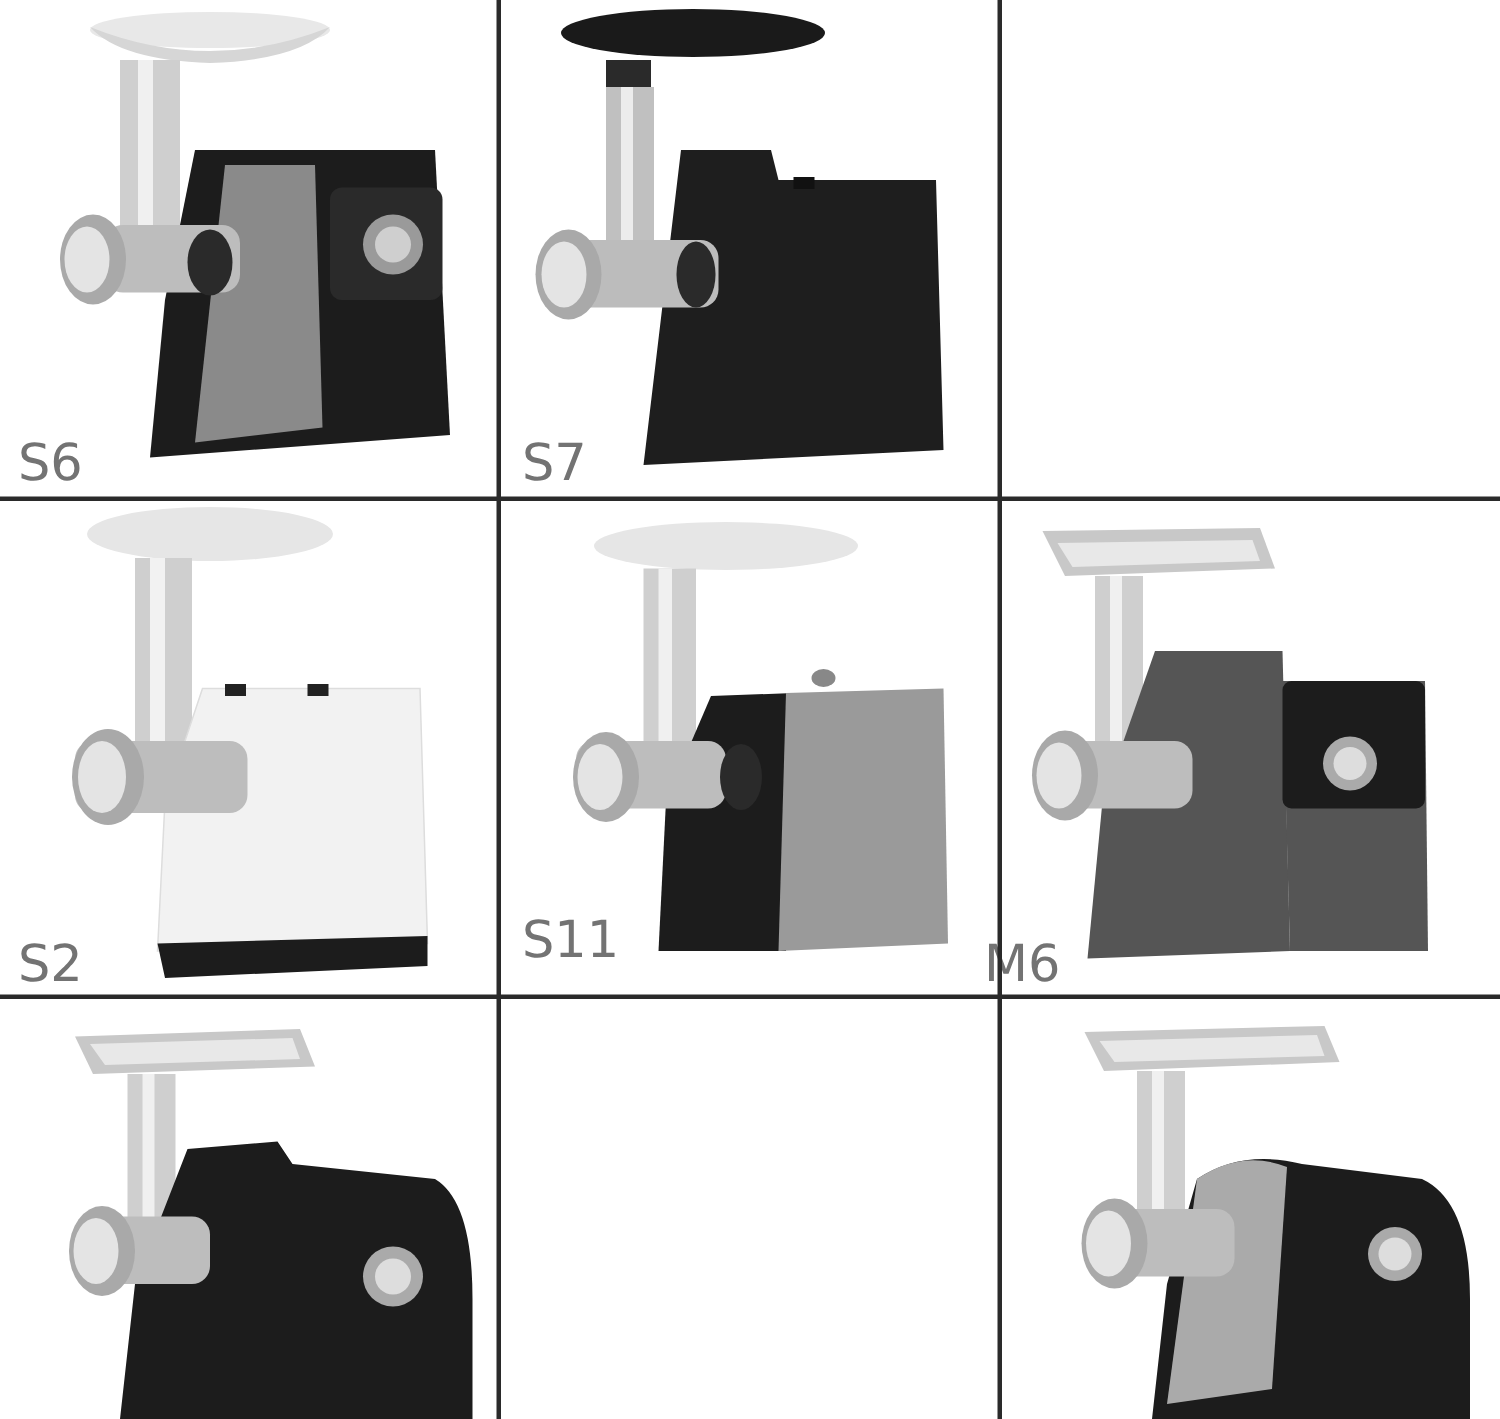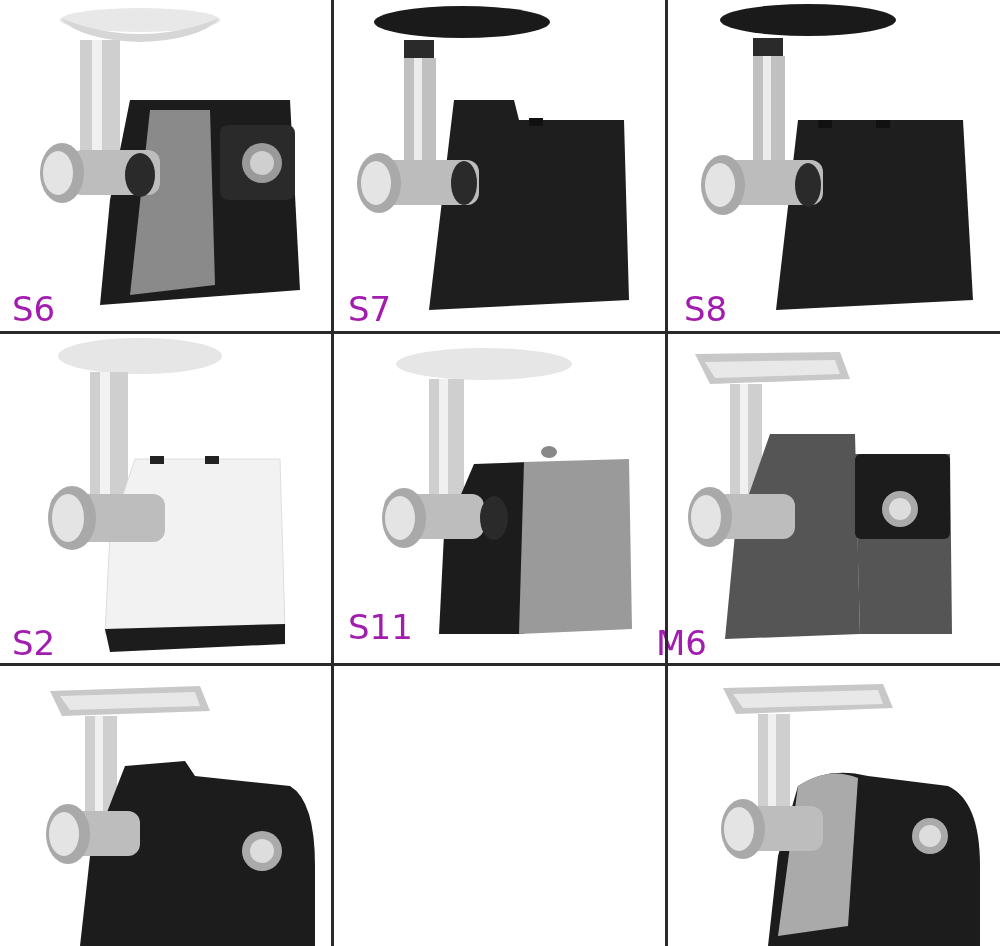--- a/index.html
+++ b/index.html
@@ -1,21 +1,21 @@
 <!DOCTYPE html>
 <html><head>
 <meta charset="utf-8">
 <style>
   html,body{margin:0;padding:0;background:#fff;}
   body{width:1000px;height:946px;position:relative;overflow:hidden;font-family:"Liberation Sans",sans-serif;}
   .grid{position:absolute;left:0;top:0;width:1000px;height:946px;}
   .vline{position:absolute;top:0;width:3px;height:946px;background:#2a2a2a;}
   .hline{position:absolute;left:0;width:1000px;height:3px;background:#2a2a2a;}
   .cell{position:absolute;overflow:hidden;}
-  .label{position:absolute;font-family:"DejaVu Sans",sans-serif;font-size:34px;color:#a21caf;letter-spacing:0px;line-height:1;}
+  .label{position:absolute;font-family:"DejaVu Sans",sans-serif;font-size:34px;color:#737373;letter-spacing:0px;line-height:1;}
   .machine{position:absolute;}
 </style>
 </head>
 <body>
 
 <div class="grid">
 
   <div class="cell" style="left:0;top:0;width:331px;height:331px;">
     <svg class="machine" width="331" height="331" viewBox="0 0 331 331">
       <ellipse cx="140" cy="20" rx="80" ry="12" fill="#e8e8e8"></ellipse>
@@ -44,36 +44,20 @@
       <polygon points="120,100 180,100 185,120 290,120 295,300 95,310" fill="#1e1e1e"></polygon>
       <rect x="195" y="118" width="14" height="8" fill="#111"></rect>
       <rect x="45" y="160" width="100" height="45" rx="12" fill="#bcbcbc"></rect>
       <ellipse cx="45" cy="183" rx="22" ry="30" fill="#a9a9a9"></ellipse>
       <ellipse cx="42" cy="183" rx="15" ry="22" fill="#e4e4e4"></ellipse>
       <ellipse cx="130" cy="183" rx="13" ry="22" fill="#2a2a2a"></ellipse>
     </svg>
     <span class="label" style="left:14px;top:292px;">S7</span>
   </div>
 
-  <div class="cell" style="left:668px;top:0;width:332px;height:331px;">
-    <svg class="machine" width="332" height="331" viewBox="0 0 332 331">
-      <ellipse cx="140" cy="20" rx="88" ry="16" fill="#1a1a1a"></ellipse>
-      <rect x="85" y="38" width="30" height="20" fill="#2a2a2a"></rect>
-      <rect x="85" y="56" width="32" height="110" fill="#c0c0c0"></rect>
-      <rect x="95" y="56" width="8" height="110" fill="#ececec"></rect>
-      <polygon points="130,120 295,120 305,300 108,310" fill="#1e1e1e"></polygon>
-      <rect x="150" y="120" width="14" height="8" fill="#111"></rect>
-      <rect x="208" y="120" width="14" height="8" fill="#111"></rect>
-      <rect x="55" y="160" width="100" height="45" rx="12" fill="#bcbcbc"></rect>
-      <ellipse cx="55" cy="185" rx="22" ry="30" fill="#a9a9a9"></ellipse>
-      <ellipse cx="52" cy="185" rx="15" ry="22" fill="#e4e4e4"></ellipse>
-      <ellipse cx="140" cy="185" rx="13" ry="22" fill="#2a2a2a"></ellipse>
-    </svg>
-    <span class="label" style="left:16px;top:292px;">S8</span>
-  </div>
 
   <div class="cell" style="left:0;top:334px;width:343px;height:329px;">
     <svg class="machine" width="331" height="329" viewBox="0 0 331 329">
       <ellipse cx="140" cy="22" rx="82" ry="18" fill="#e6e6e6"></ellipse>
       <rect x="90" y="38" width="38" height="140" fill="#cfcfcf"></rect>
       <rect x="100" y="38" width="10" height="140" fill="#f2f2f2"></rect>
       <path d="M135 125 L280 125 L285 295 L105 300 L110 200Z" fill="#f2f2f2" stroke="#ddd"></path>
       <path d="M105 295 L285 290 L285 310 L110 318Z" fill="#1c1c1c"></path>
       <rect x="150" y="122" width="14" height="8" fill="#222"></rect>
       <rect x="205" y="122" width="14" height="8" fill="#222"></rect>

